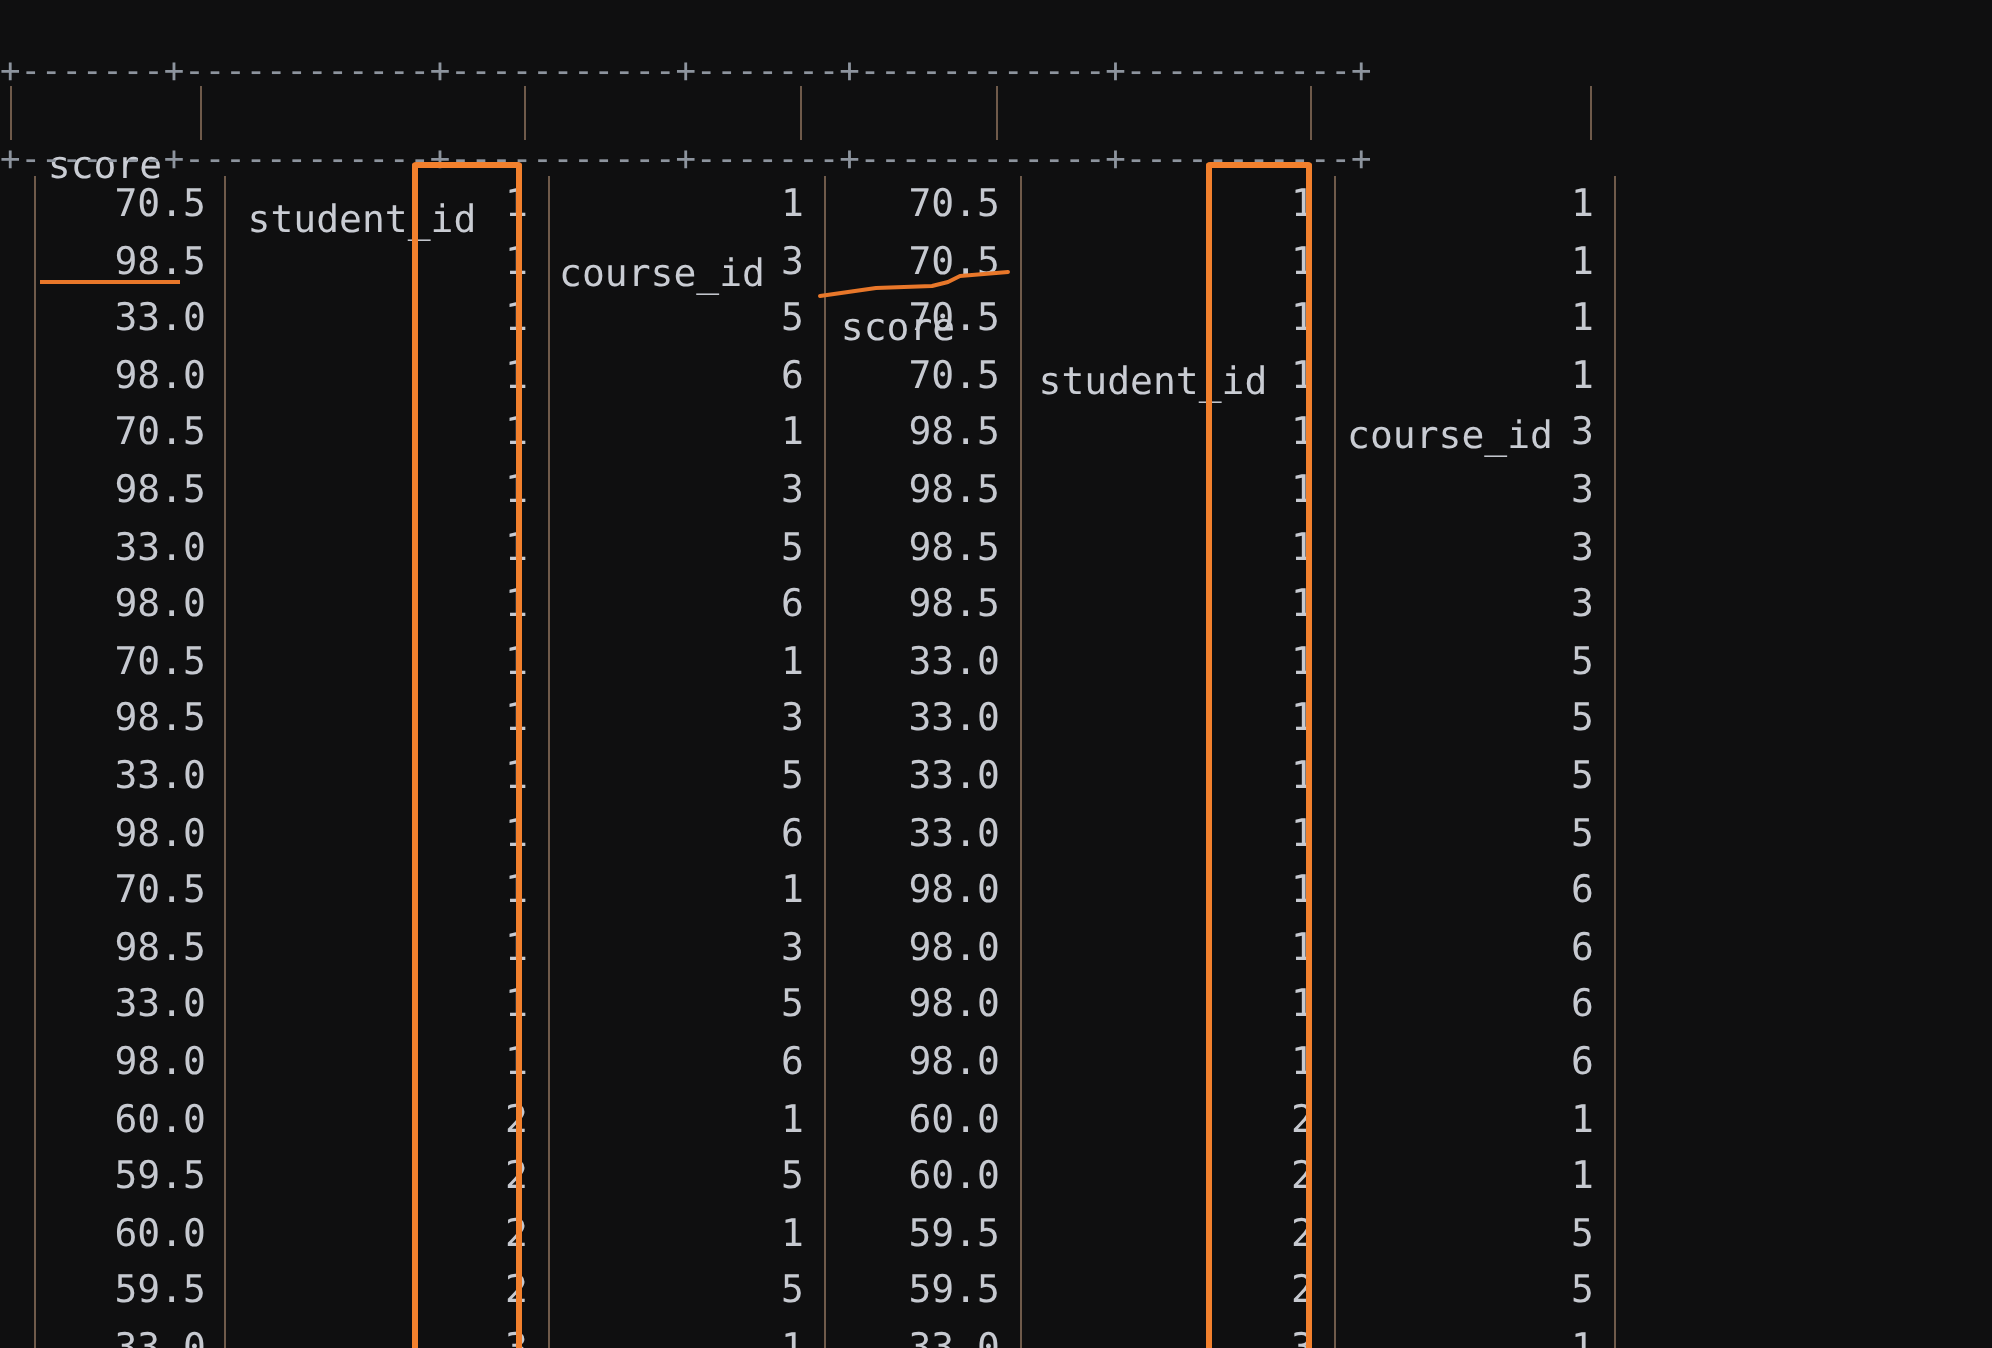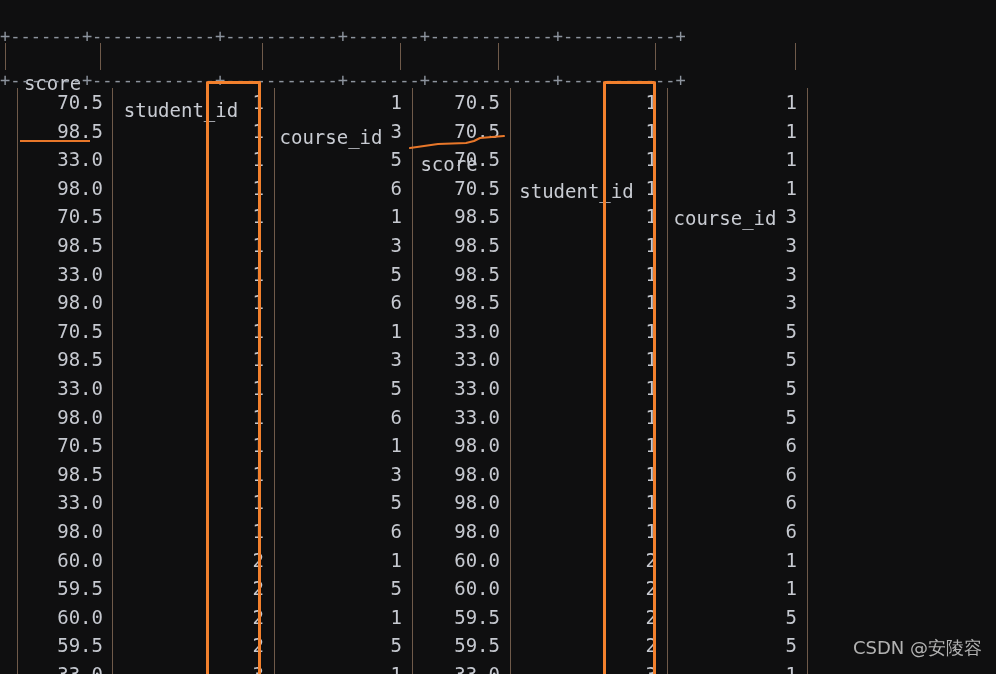--- a/index.html
+++ b/index.html
@@ -485,15 +485,14 @@
   <div class="hlbox" style="left:206px; top:81px; width:49px; height:593px; border-bottom:none;"></div>
 
   <div class="hlbox" style="left:603px; top:81px; width:47px; height:593px; border-bottom:none;"></div>
 
   <div class="underline" style="left:20px; top:140px; width:70px;"></div>
 
   <svg class="squiggle" style="left:408px; top:132px;" width="110" height="18" viewBox="0 0 110 18">
     <path d="M2,16 L30,12 L58,11 L66,9 L72,6 L96,4" fill="none" stroke="#e8772a" stroke-width="2" stroke-linecap="round" stroke-linejoin="round"></path>
   </svg>
 
-  <div class="watermark">CSDN @安陵容</div>
 
 </div>
 
 </body></html>

